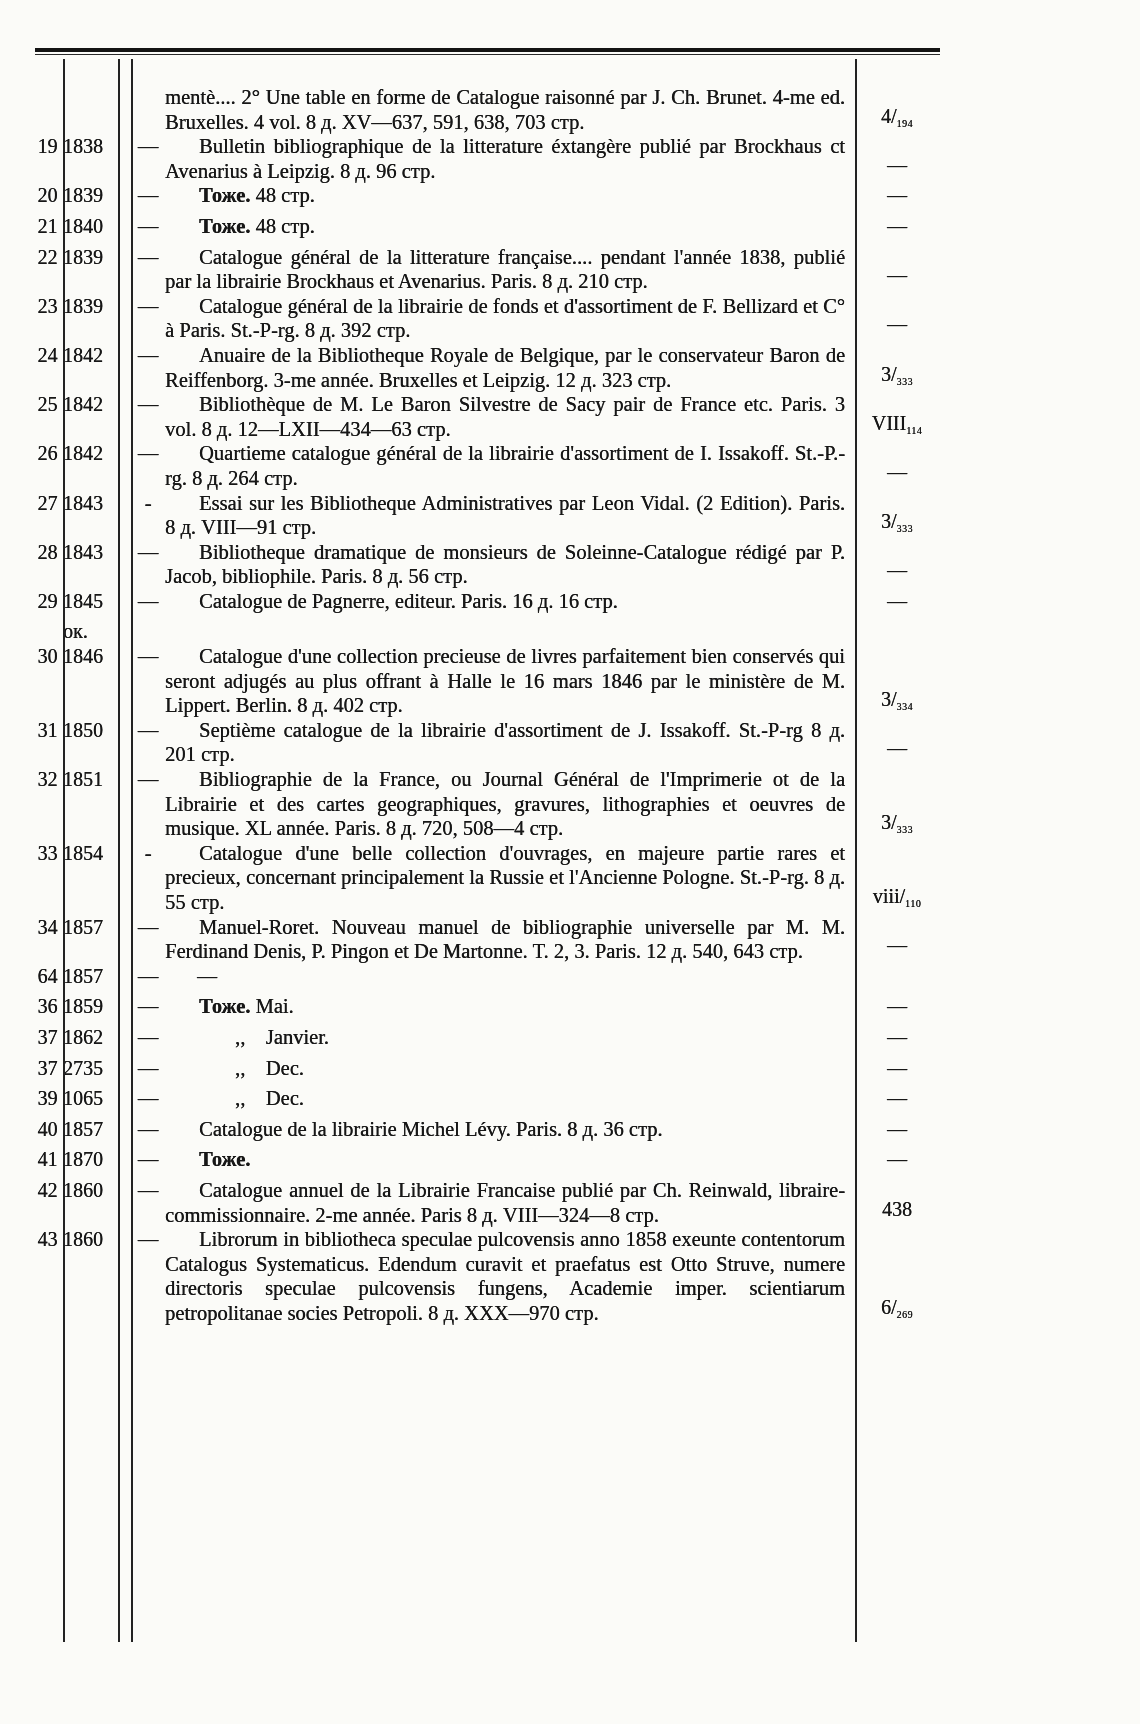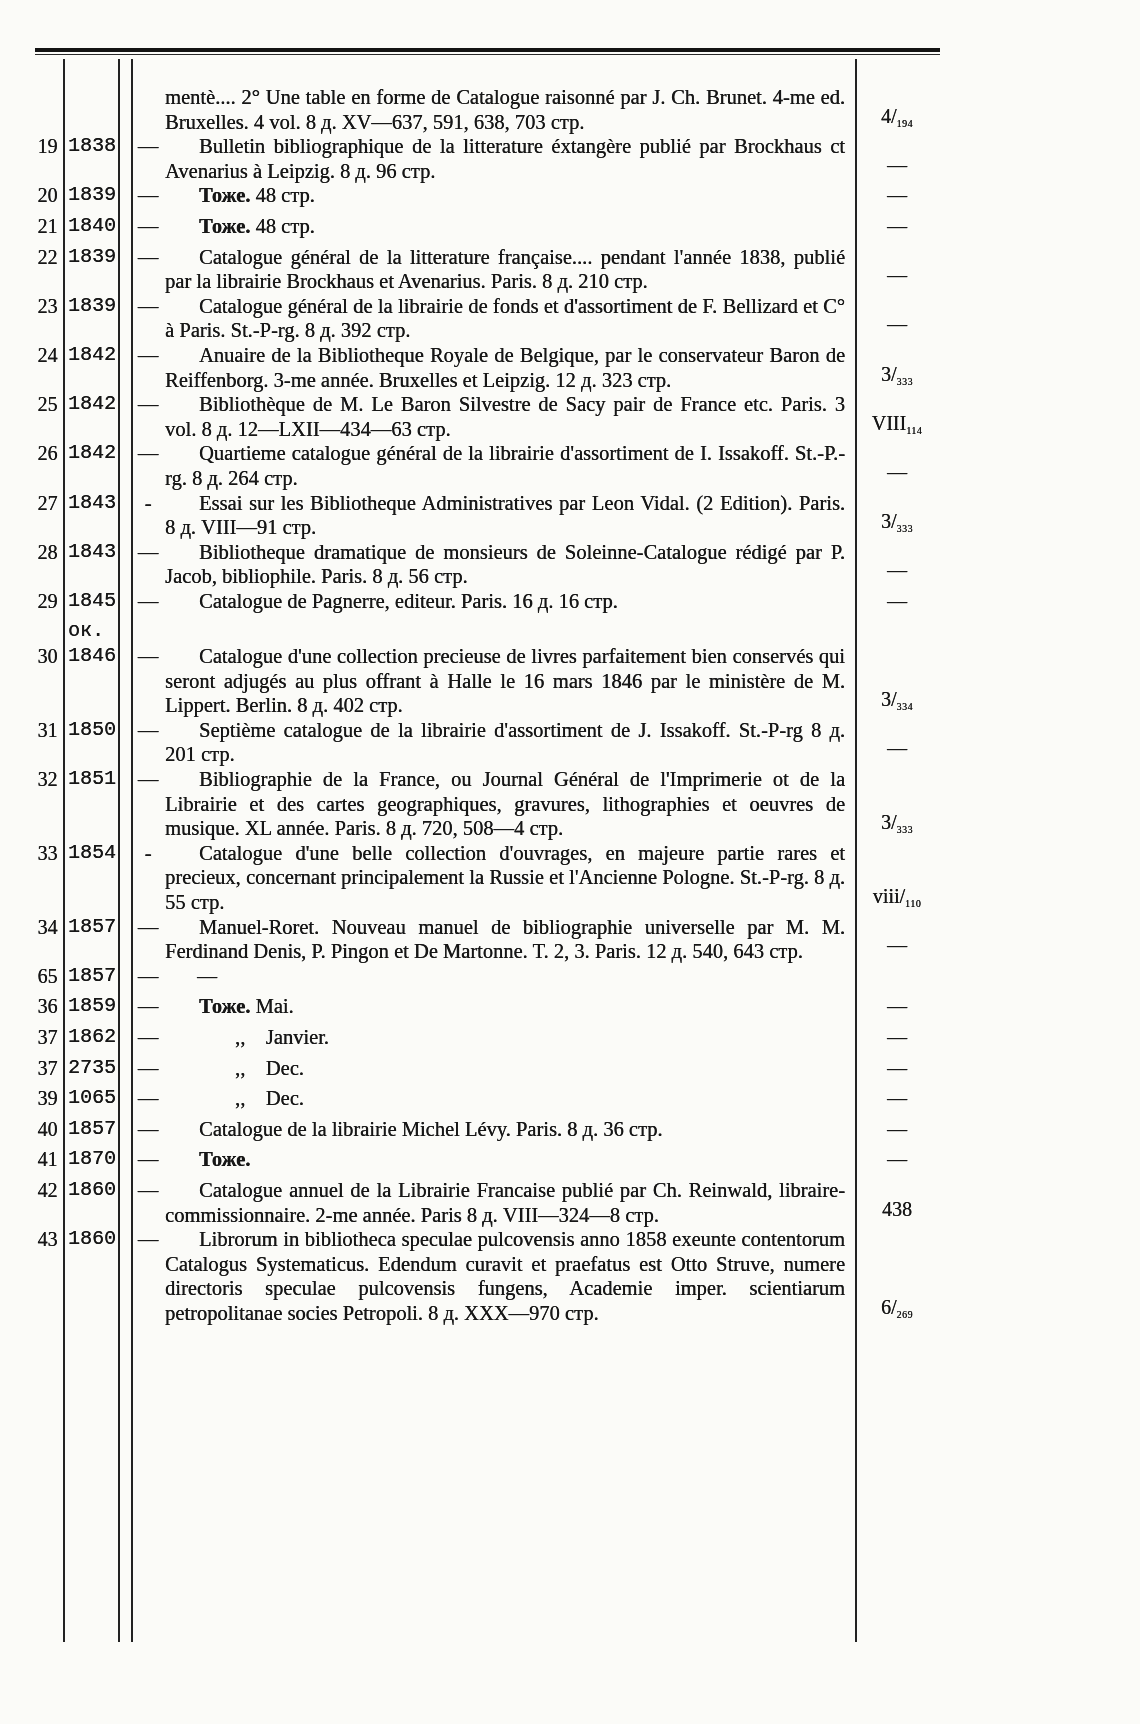--- a/index.html
+++ b/index.html
@@ -40,21 +40,21 @@
     text-shadow: 0.3px 0 0 currentColor;
   }
   .vline {
     position: absolute;
     top: 0; bottom: 0;
     width: 1.6px;
     background: #222;
   }
   .row { display: flex; align-items: stretch; }
   .c-no   { width: 28px; text-align: center; padding-right: 3px; font-size: 20px; }
-  .c-year { width: 55px; padding-left: 5px; font-size: 20px; font-family: Liberation Mono, monospace; }
+  .c-year { width: 55px; font-size: 20px; }
   .c-strip{ width: 13px; }
   .c-dash { width: 34px; text-align: center; }
   .c-text {
     width: 690px;
     padding-right: 10px;
     text-align: justify;
     text-indent: 34px;
   }
   .c-text.noind { text-indent: 0; }
   .c-text.ind-deep { text-indent: 70px; }
@@ -255,21 +255,21 @@
             <div class="c-no">34</div>
             <div class="c-year">1857</div>
             <div class="c-strip"></div>
             <div class="c-dash">—</div>
             <div class="c-text"><span class="lead"></span><span>Manuel-Roret. Nouveau manuel de bibliographie universelle par M. M. Ferdinand Denis, P. Pingon et De Martonne. T. 2, 3. Paris. 12 д. 540, 643 стр.</span></div>
             <div class="c-note">
               <span class="note-wrap"><span class="nm">—</span><span class="ns"></span></span>
             </div>
           </div>
           <div class="row">
-            <div class="c-no">65</div>
+            <div class="c-no">64</div>
             <div class="c-year">1857</div>
             <div class="c-strip"></div>
             <div class="c-dash">—</div>
             <div class="c-note">
               <span class="note-wrap"><span class="nm">—</span><span class="ns"></span></span>
             </div>
           </div>
           <div class="row">
             <div class="c-no">36</div>
             <div class="c-year">1859</div>

